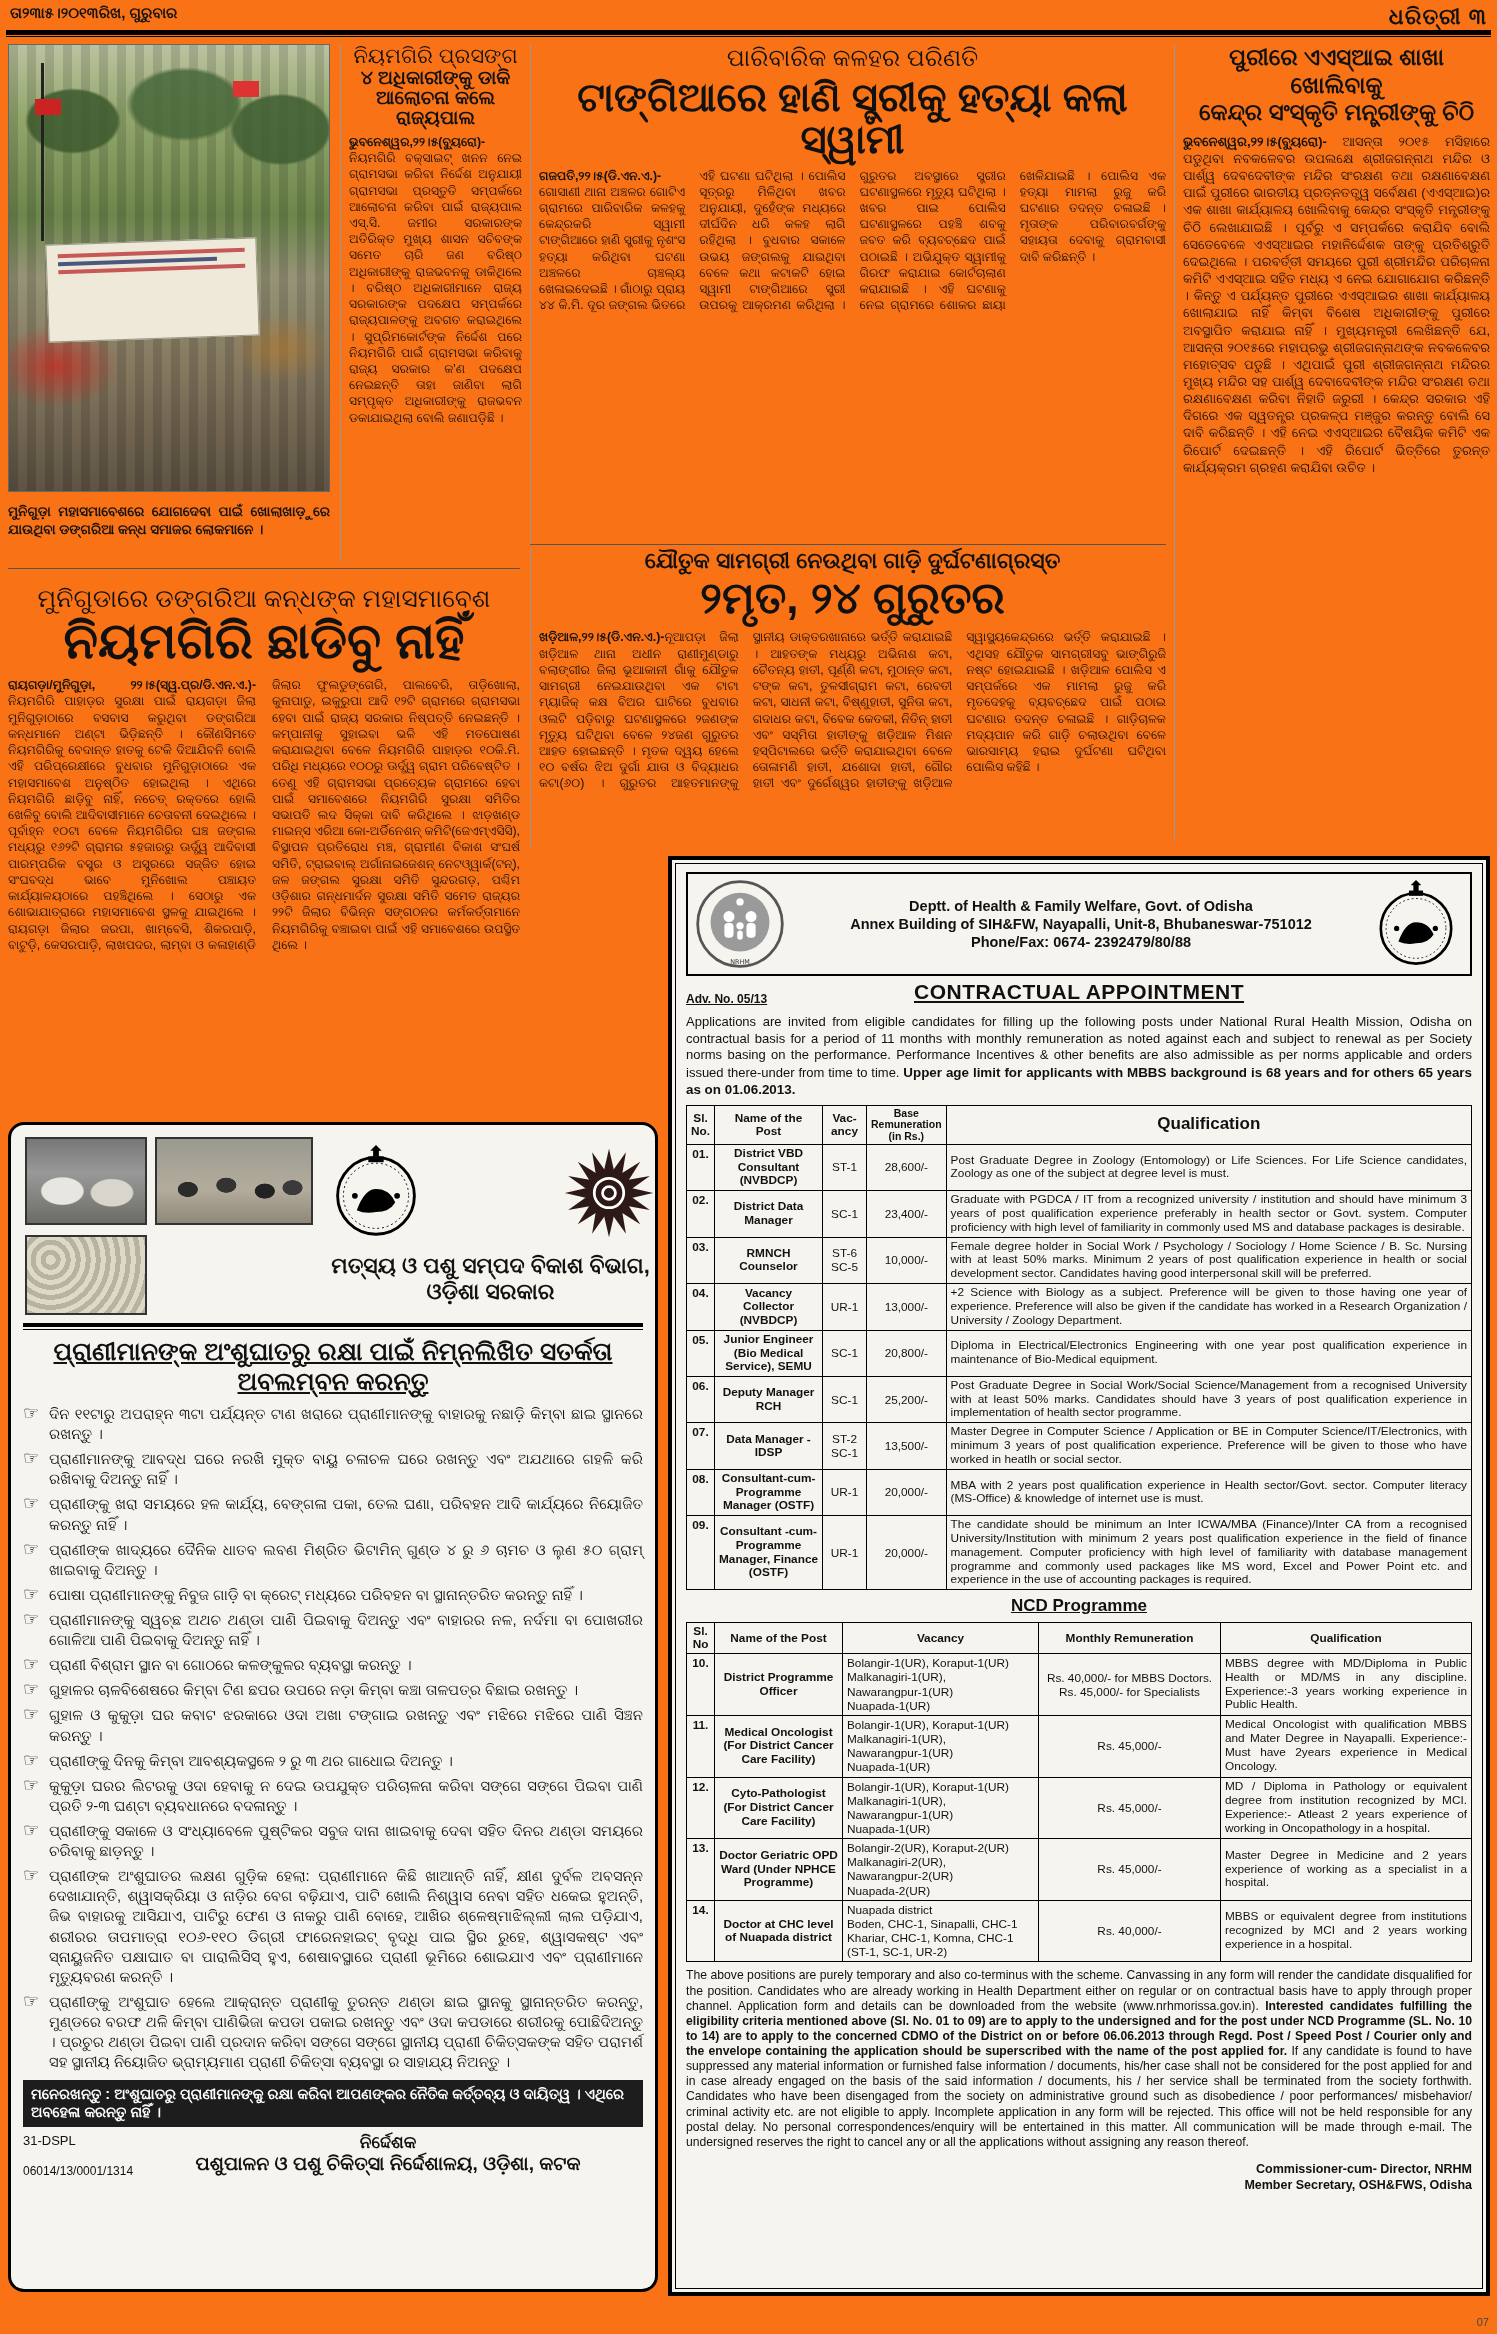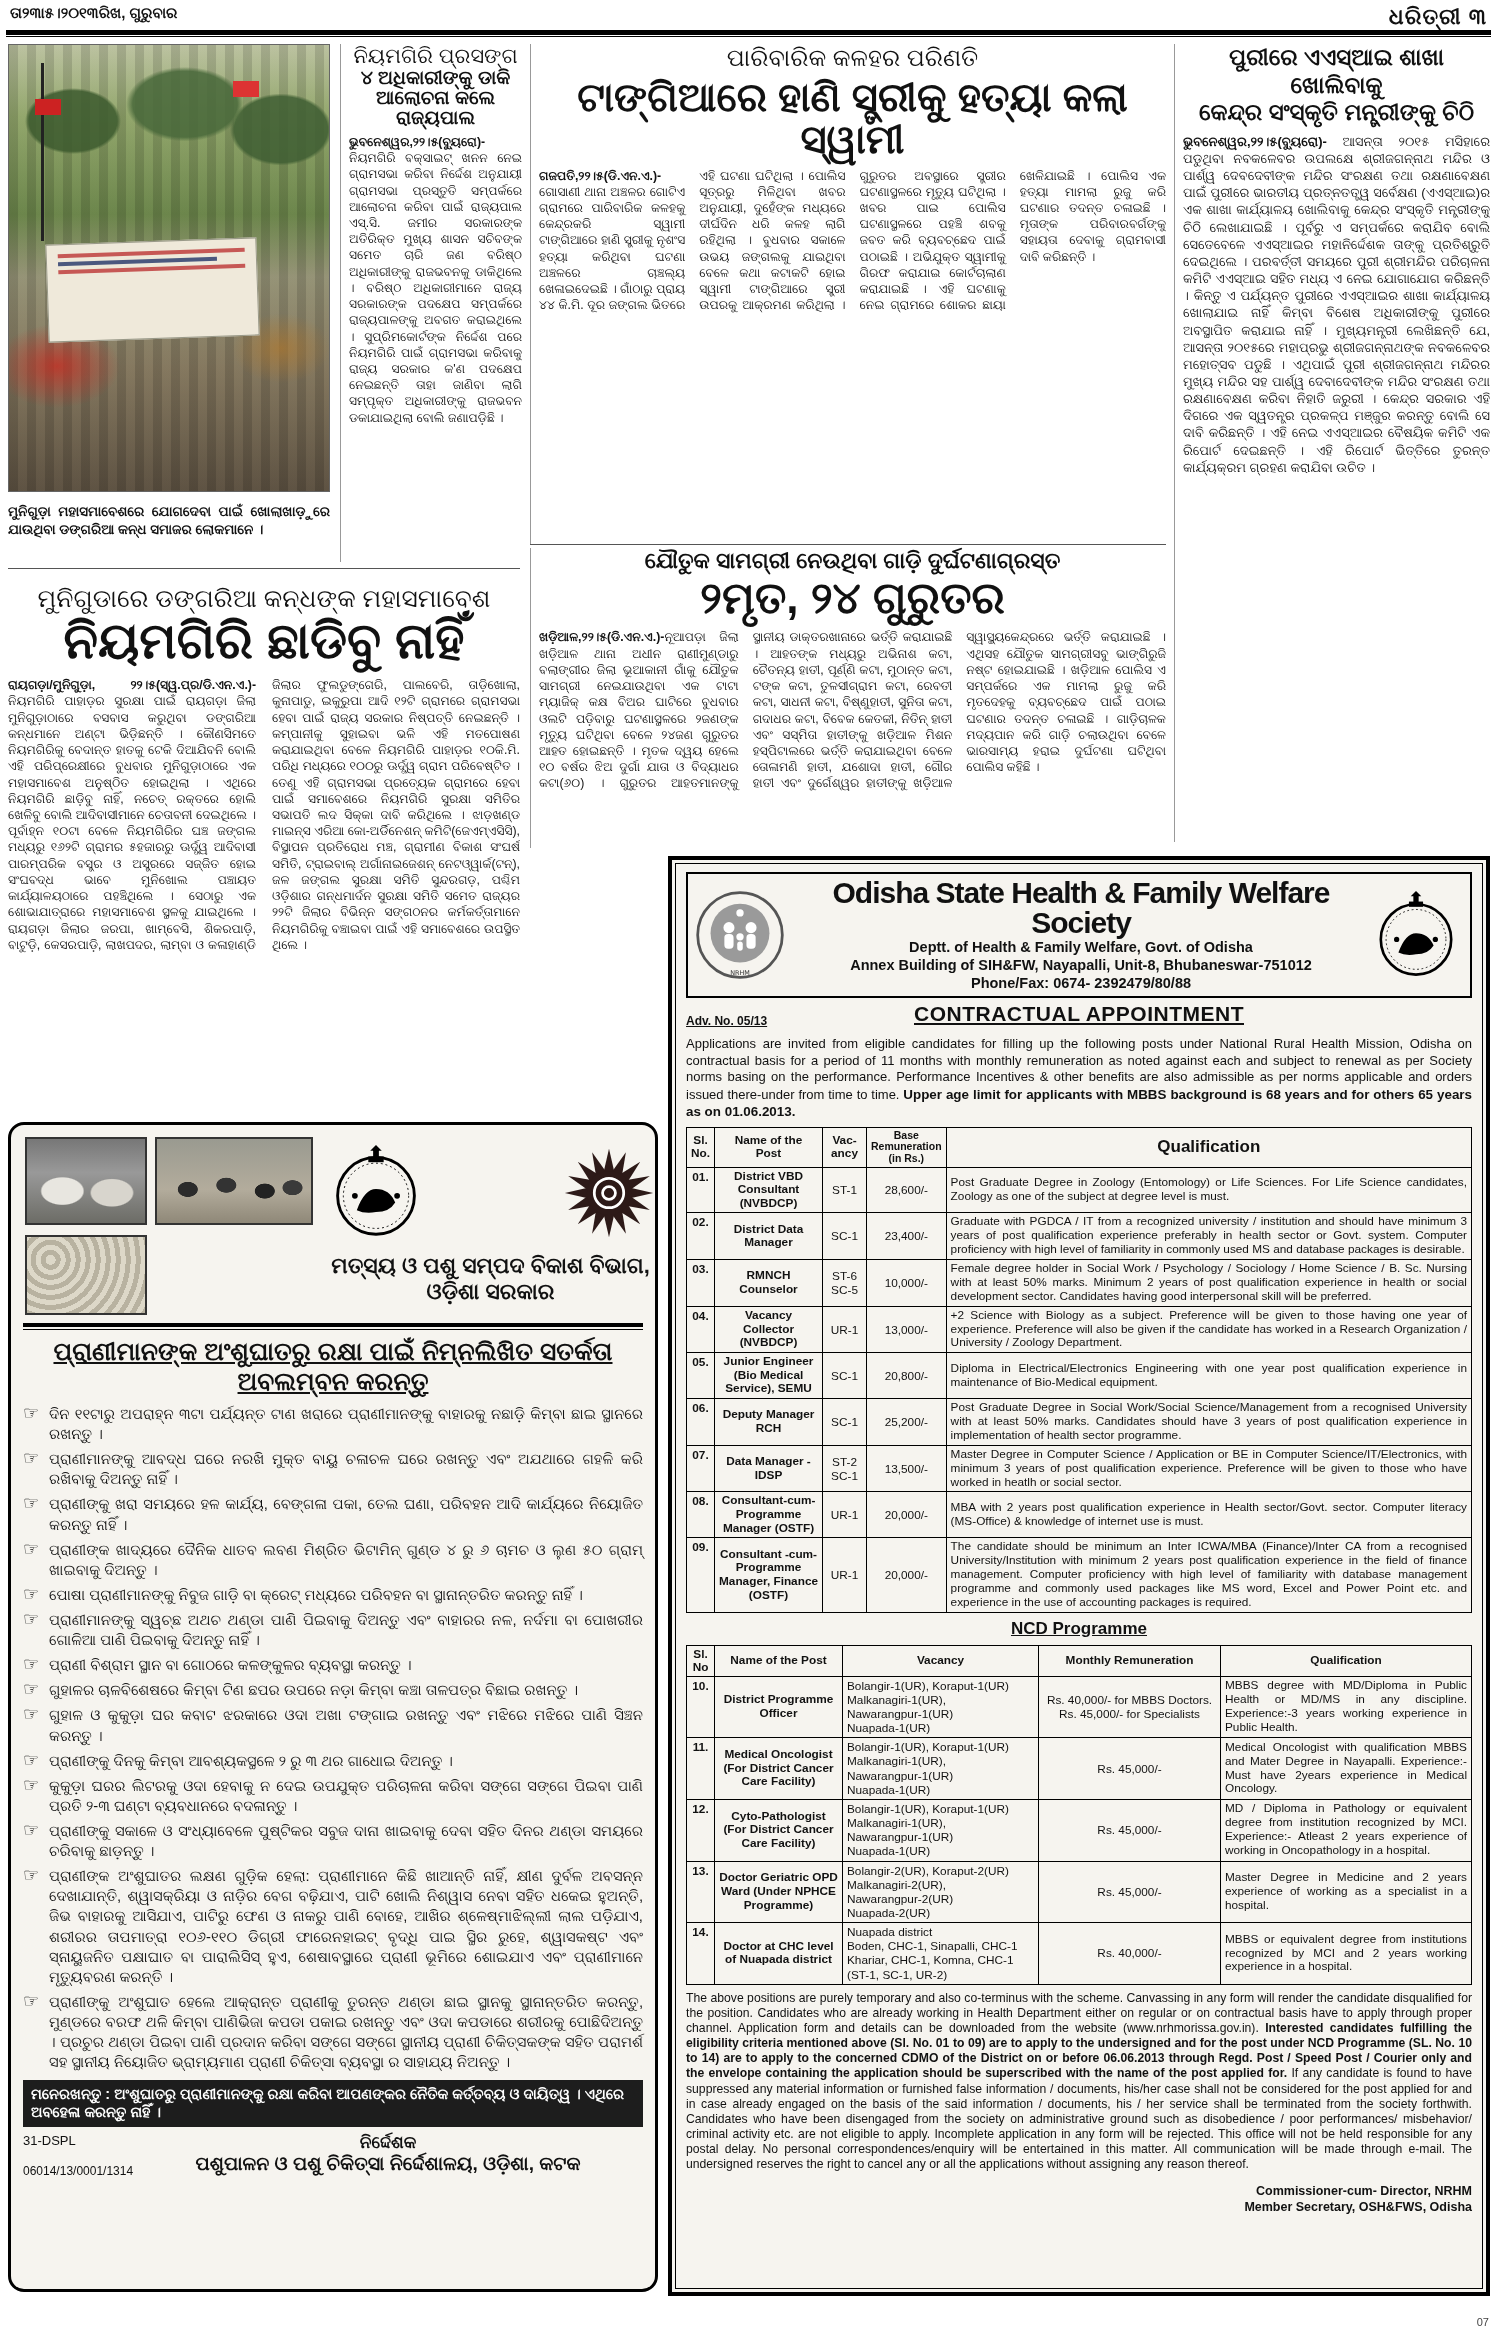--- a/index.html
+++ b/index.html
@@ -1,17 +1,17 @@
 <!DOCTYPE html>
 <html><head>
 <meta charset="utf-8">
 <style>
   html,body{margin:0;padding:0;background:#dddad4;}
   *{box-sizing:border-box;}
-  .page{position:relative;width:1497px;height:2334px;background:#ffffff;color:#111;
+  .page{position:relative;width:1497px;height:2334px;background:#f97316;color:#111;
         font-family:"Liberation Sans","DejaVu Sans",sans-serif;overflow:hidden;}
   
   .topbar{position:absolute;left:0;top:0;width:100%;height:30px;padding:4px 10px 0 10px;
           display:flex;justify-content:space-between;align-items:flex-start;}
   .topbar .date{font-size:15px;font-weight:bold;}
   .topbar .brand{font-size:22px;font-weight:bold;letter-spacing:1px;}
   .toprule{position:absolute;left:6px;top:30px;width:1485px;height:7px;
            border-top:5px solid #000;border-bottom:1px solid #000;}
   
   .kicker{text-align:center;font-size:24px;font-weight:normal;line-height:1.15;}
@@ -189,21 +189,20 @@
           <circle cx="38" cy="42" r="6" fill="#fff"></circle>
             <rect x="33" y="49" width="10" height="16" rx="4" fill="#fff"></rect>
           <circle cx="62" cy="42" r="6" fill="#fff"></circle>
             <rect x="57" y="49" width="10" height="16" rx="4" fill="#fff"></rect>
           <circle cx="50" cy="52" r="4" fill="#fff"></circle>
             <rect x="47" y="57" width="6" height="10" rx="3" fill="#fff"></rect>
           <circle cx="50" cy="26" r="4" fill="#fff"></circle>
           <text x="50" y="94" font-size="7" text-anchor="middle" fill="#333">NRHM</text>
         </svg>
         <div>
-          <div class="nrhm-title">Odisha State Health &amp; Family Welfare Society</div>
           <div class="nrhm-sub">Deptt. of Health &amp; Family Welfare, Govt. of Odisha</div>
           <div class="nrhm-sub">Annex Building of SIH&amp;FW, Nayapalli, Unit-8, Bhubaneswar-751012</div>
           <div class="nrhm-sub">Phone/Fax: 0674- 2392479/80/88</div>
         </div>
         <svg width="88" height="88" viewBox="0 0 100 100">
           <circle cx="50" cy="55" r="40" fill="none" stroke="#000" stroke-width="3"></circle>
           <circle cx="50" cy="55" r="34" fill="none" stroke="#000" stroke-width="1" stroke-dasharray="2 3"></circle>
           <path d="M44 6 l6 -6 6 6 -3 0 0 8 -6 0 0 -8 z" fill="#000"></path>
           <rect x="42" y="12" width="16" height="6" fill="#000"></rect>
           <path d="M30 70 q8 -22 20 -22 q14 0 20 14 q-6 10 -20 10 q-12 2 -20 -2 z" fill="#000"></path>

